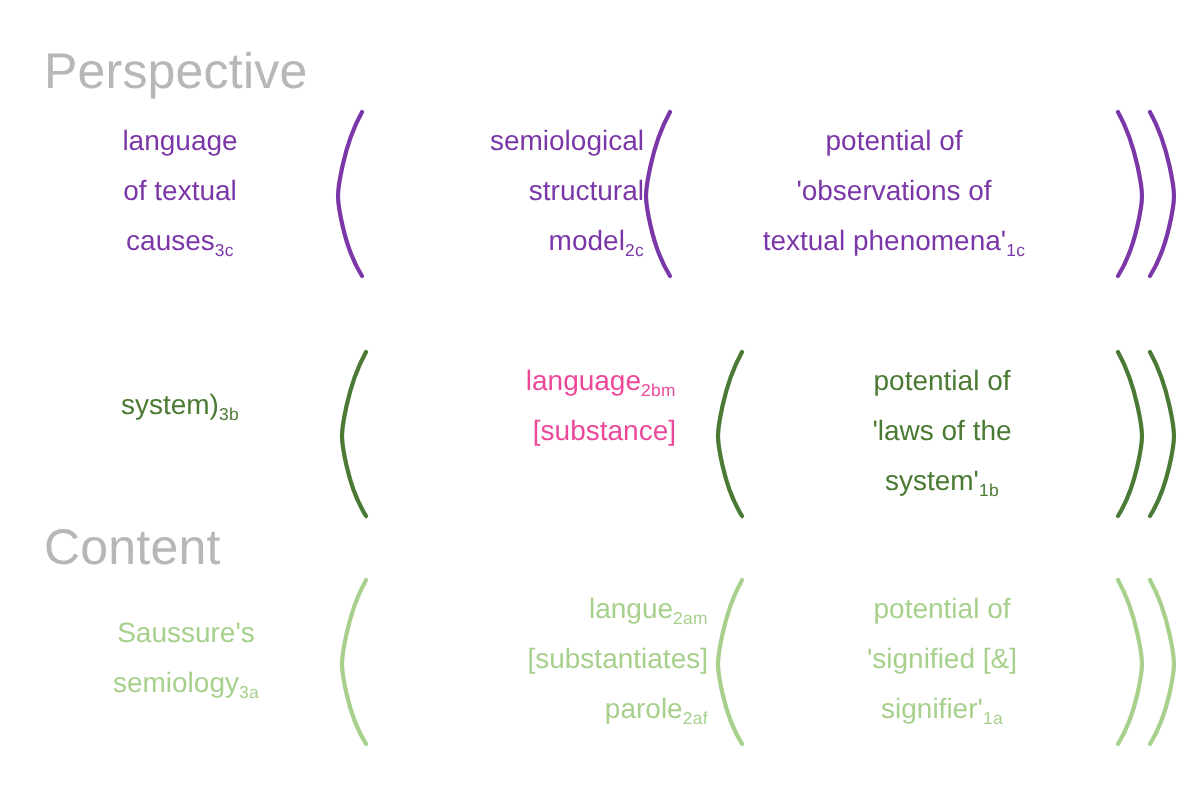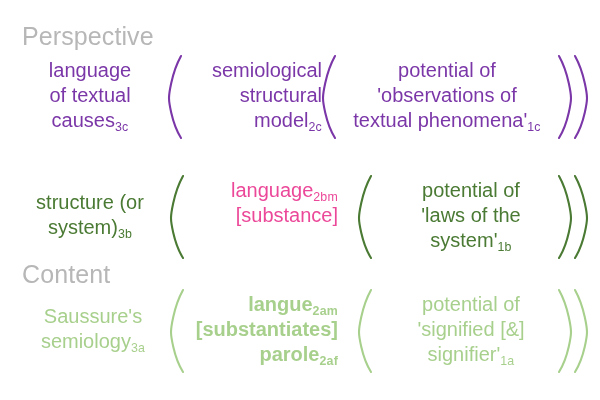--- a/index.html
+++ b/index.html
@@ -41,41 +41,41 @@
     line-height: 28px;
     color: #b7b7b7;
     letter-spacing: 0.1px;
     white-space: nowrap;
   }
 
   
   .cell {
     position: absolute;
     text-align: center;
-    font-size: 20px;
+    font-size: 14px;
     line-height: 25px;
     white-space: nowrap;
   }
   .cell .ln { display: block; }
 
   
   .col-a { left: 14px;  width: 152px; }
   .col-b { left: 182px; width: 140px; text-align: right; }
   .col-c { left: 338px; width: 218px; }
 
   .row-perspective .col-a { top: 36px; }
   .row-perspective .col-b { top: 36px; }
   .row-perspective .col-c { top: 36px; }
 
   .row-situation .col-a { left: 10px; width: 160px; top: 44px; }
   .row-situation .col-b { left: 186px; width: 152px; top: 32px; }
   .row-situation .col-c { left: 376px; width: 190px; top: 32px; }
 
   .row-content .col-a { left: 14px; width: 158px; top: 44px; }
-  .row-content .col-b { left: 186px; width: 152px; top: 32px; font-weight: bold; }
+  .row-content .col-b { left: 202px; width: 152px; top: 32px; }
   .row-content .col-c { left: 376px; width: 190px; top: 32px; }
 
   
   .c-purple      { color: #7b37a8; }
   .c-gray        { color: #b7b7b7; }
   .c-darkgreen   { color: #4a7a33; }
   .c-midgreen    { color: #ec4899; }
   .c-olive       { color: #8f8f08; }
   .c-lightgreen  { color: #a8d08d; }
 
@@ -171,21 +171,20 @@
         <path class="s-darkgreen" d="M3,2 C13,20 15,42 15,44 C15,46 13,68 3,84"></path>
       </svg>
     </div>
     <div class="paren" style="left:572px; top:28px;">
       <svg width="18" height="86" viewBox="0 0 18 86">
         <path class="s-darkgreen" d="M3,2 C13,20 15,42 15,44 C15,46 13,68 3,84"></path>
       </svg>
     </div>
 
     <div class="cell col-a c-darkgreen">
-      <span class="ln">structure (or</span>
       <span class="ln"><span>system)</span><sub>3b</sub></span>
     </div>
 
     <div class="cell col-b">
       <span class="ln c-midgreen"><span>language</span><sub>2bm</sub></span>
       <span class="ln c-midgreen">[substance]</span>
     </div>
 
     <div class="cell col-c c-darkgreen">
       <span class="ln">potential of</span>

